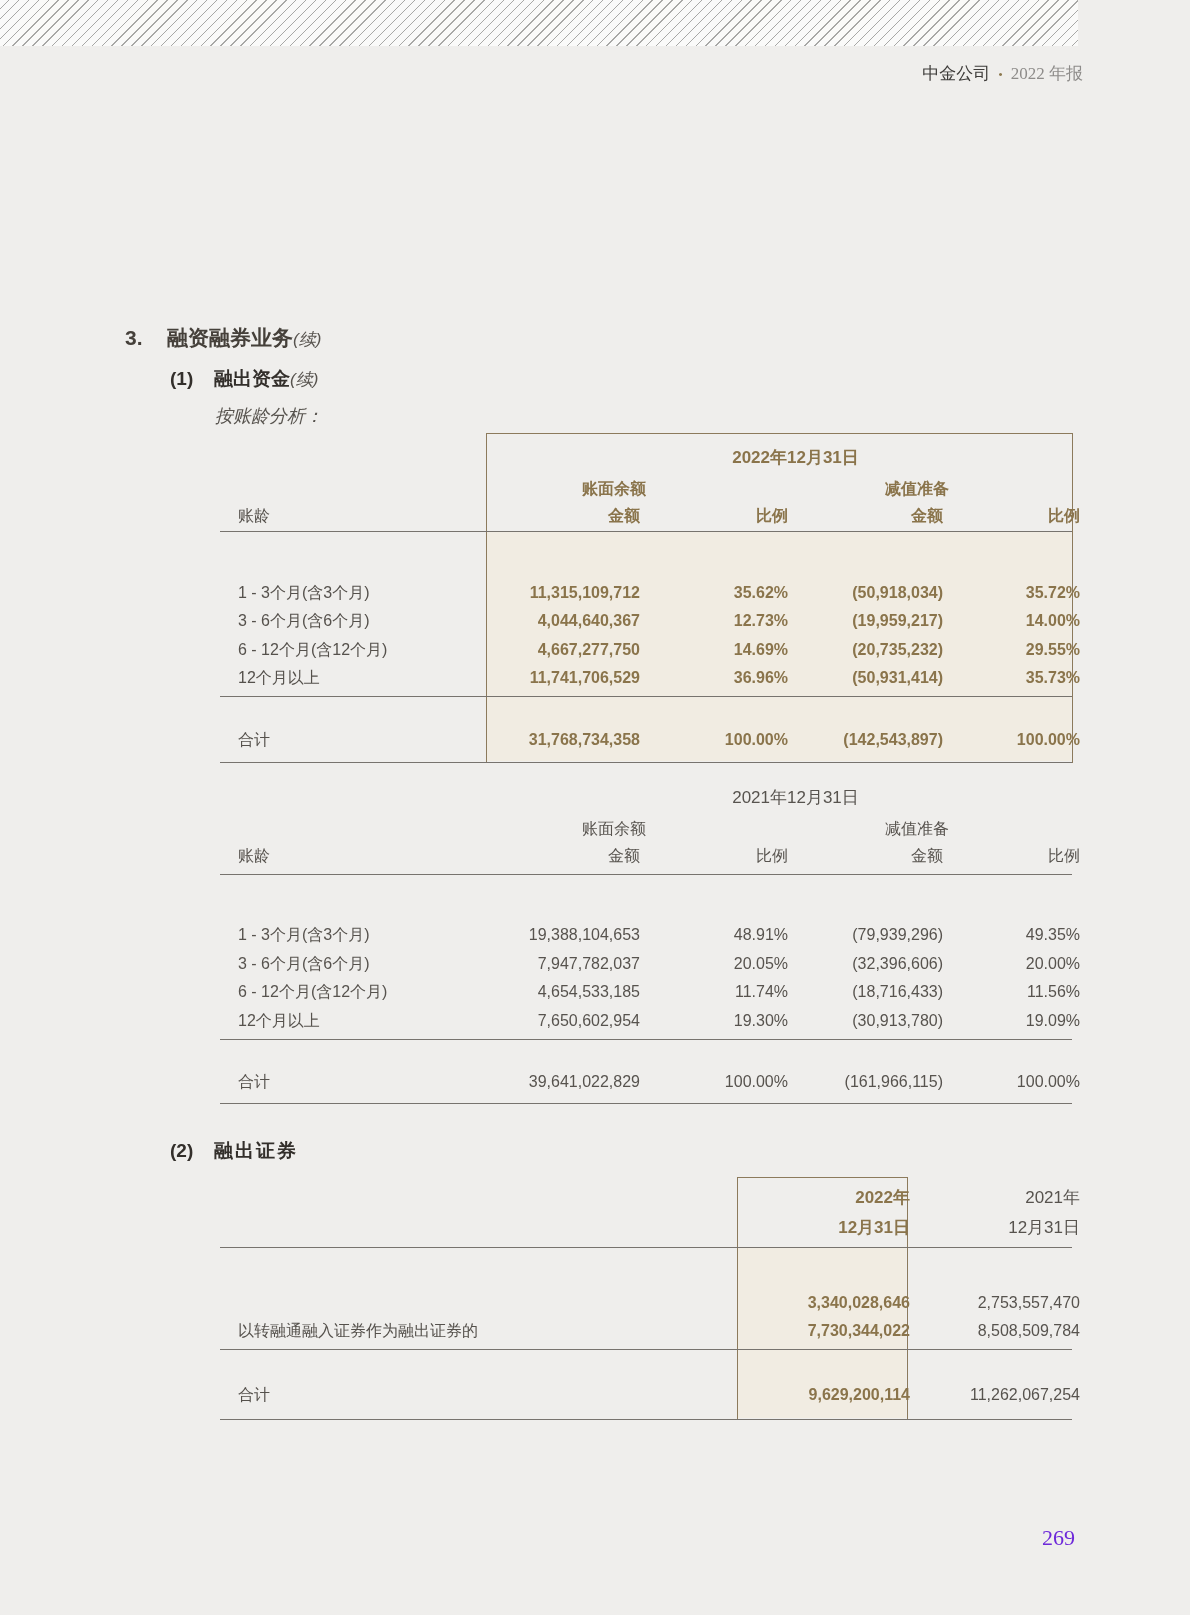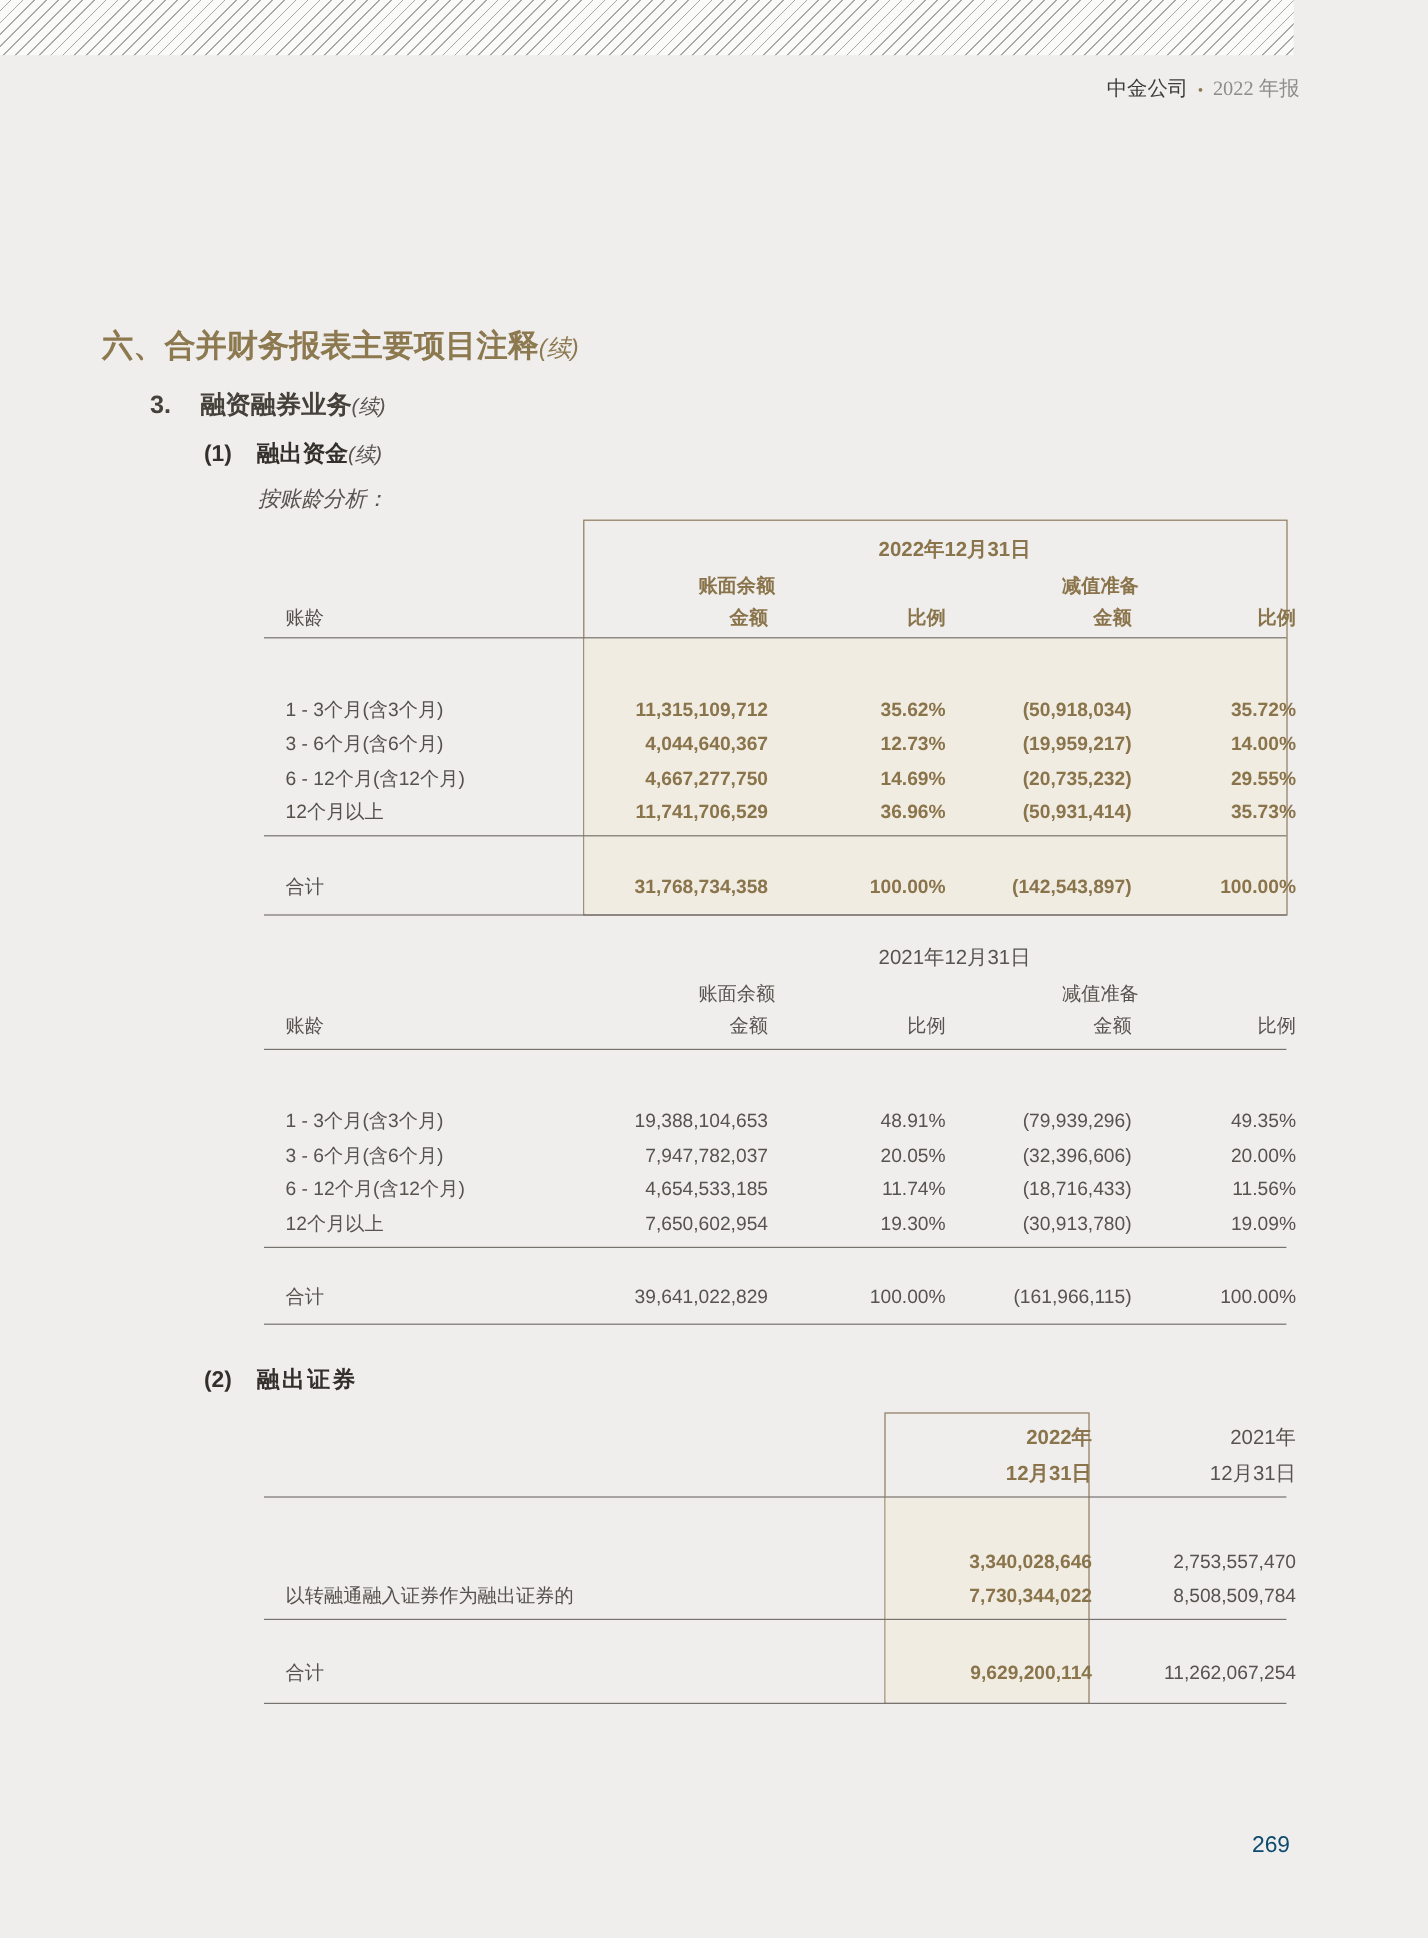--- a/index.html
+++ b/index.html
@@ -63,37 +63,34 @@
   .brown{color:#8a744b;font-weight:bold;}
   .dark{color:#55514c;}
   .gray{color:#57534e;}
   .fs17{font-size:17px;}
   .footnote{
     position:absolute;left:222px;top:1449px;height:26px;line-height:26px;
     font-size:18px;color:#4b4641;white-space:nowrap;
   }
   .pagenum{
     position:absolute;top:1526px;right:115px;height:24px;line-height:24px;
-    font-family:Liberation Sans, sans-serif;font-size:19px;color:#0c4a6e;
+    font-family:Liberation Serif, serif;font-size:22px;color:#6d28d9;
   }
 </style>
 </head>
 <body>
 
 <div class="page">
 
   <div class="hatch"></div>
 
   <div class="pg-header">
     <span class="co">中金公司</span><span class="dot">•</span><span class="yr">2022 年报</span>
   </div>
 
-  <div class="h1">
-    <span>六、合并财务报表主要项目注释</span><span class="cont">(续)</span>
-  </div>
 
   <div class="h2">
     <span class="num">3.</span>
     <span class="txt"><span>融资融券业务</span><span class="cont">(续)</span></span>
   </div>
 
   <div class="h3">
     <span class="num">(1)</span>
     <span class="txt"><span>融出资金</span><span class="cont">(续)</span></span>
   </div>

